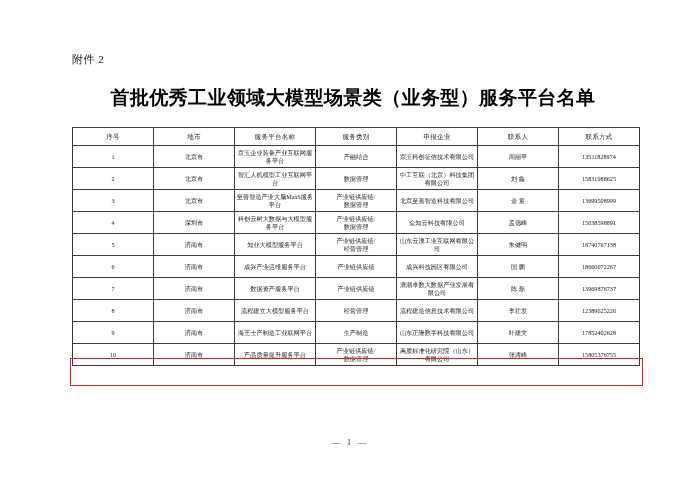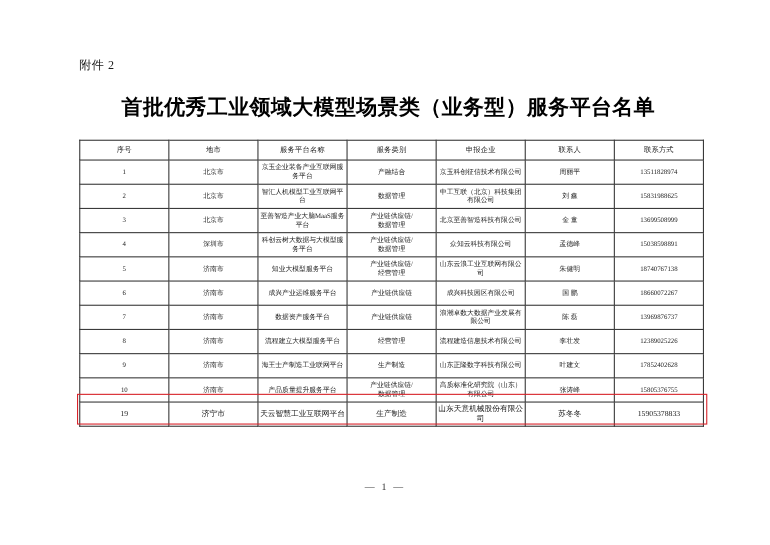--- a/index.html
+++ b/index.html
@@ -235,29 +235,20 @@
           <span class="two-line">
             <span>产业链供应链/</span>
             <span>数据管理</span>
           </span>
         </td>
         <td class="cell-company">高质标准化研究院（山东）有限公司</td>
         <td class="cell-contact">张涛峰</td>
         <td class="cell-phone">15805376755</td>
       </tr>
 
-      <tr class="highlight-row">
-        <td class="cell-seq">19</td>
-        <td class="cell-city">济宁市</td>
-        <td class="cell-platform">天云智慧工业互联网平台</td>
-        <td class="cell-category">生产制造</td>
-        <td class="cell-company">山东天意机械股份有限公司</td>
-        <td class="cell-contact">苏冬冬</td>
-        <td class="cell-phone">15905378833</td>
-      </tr>
 
     </tbody>
   </table>
 
   <div class="highlight-frame" id="highlight-frame" style="left: 69.5px; top: 357.5px; width: 573px; height: 28px; border-color: rgb(216, 35, 42);"></div>
 
   <div class="page-number">— 1 —</div>
 
 </div>
 

